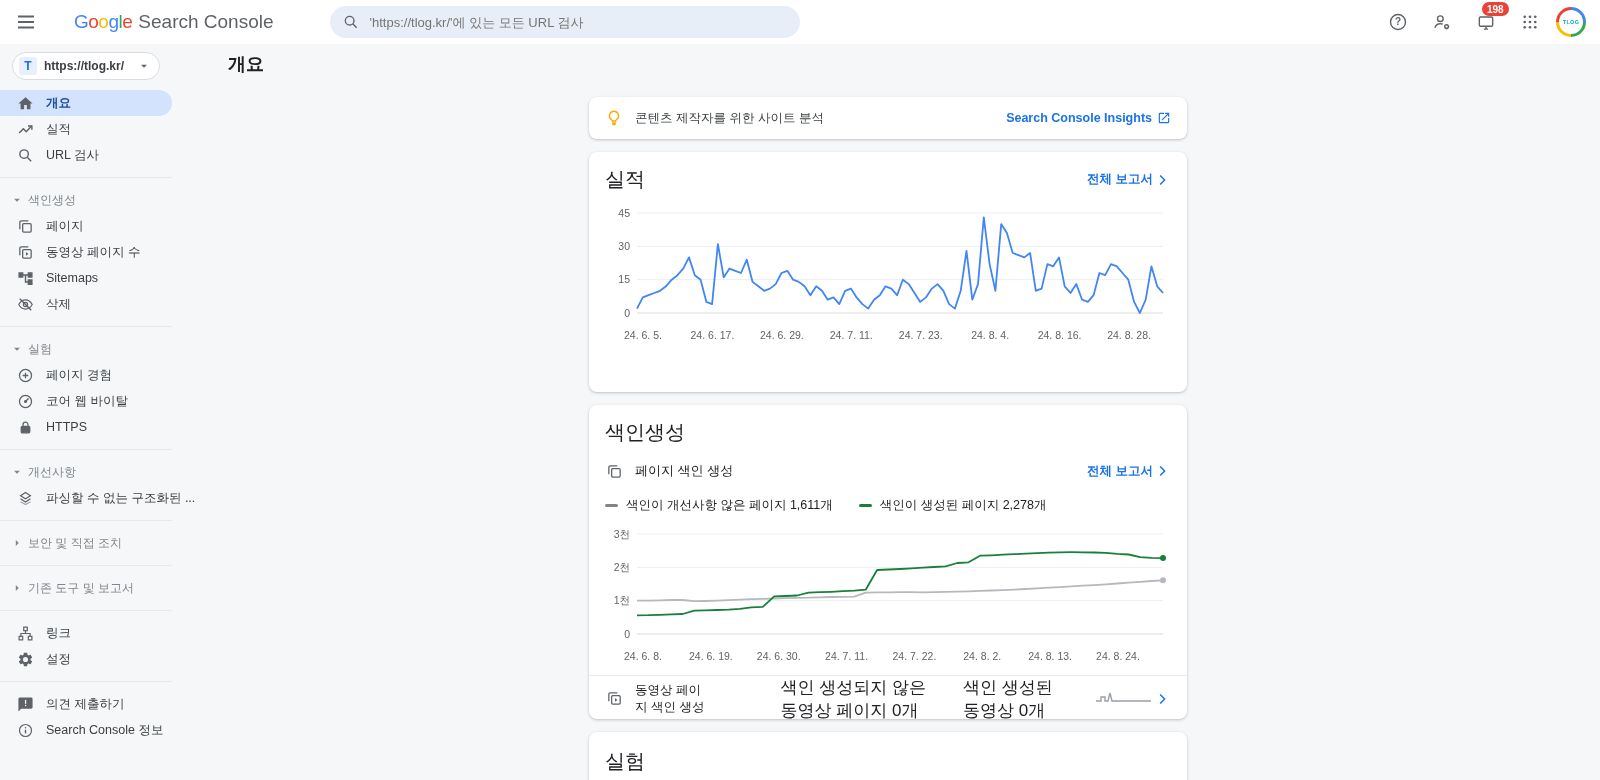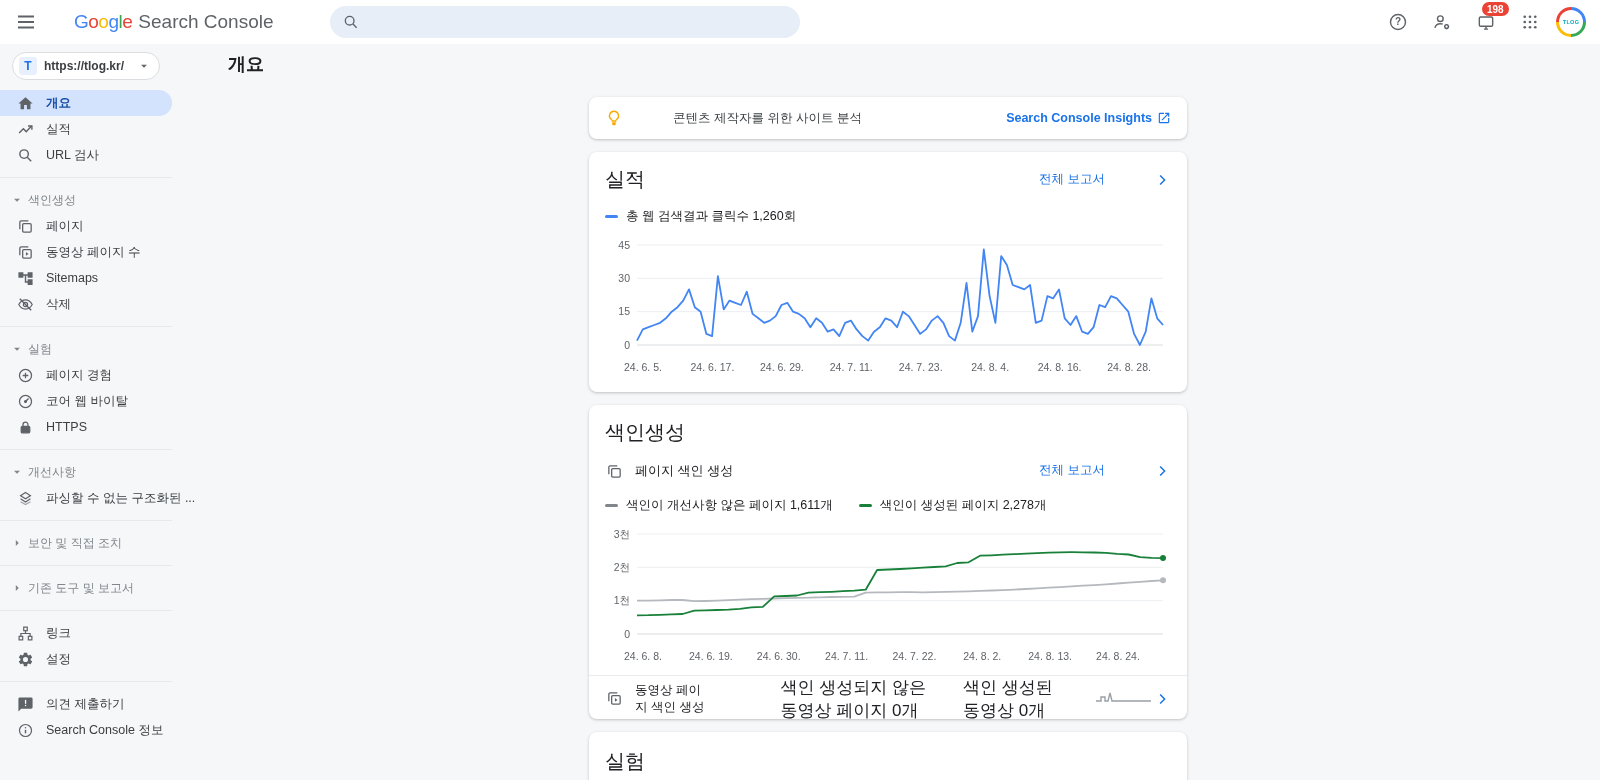--- a/index.html
+++ b/index.html
@@ -34,28 +34,28 @@
   .nav-divider { border-top:1px solid #e6e9ec; margin:9px 28px 9px 0; }
   .icon18 { width:18px; height:18px; display:flex; align-items:center; justify-content:center; flex:none; }
   .icon14 { width:14px; height:14px; display:flex; align-items:center; justify-content:center; flex:none; }
 
   
   .main { position:absolute; top:44px; left:200px; width:1400px; height:736px; }
   .page-title { position:absolute; top:8px; left:28px; font-size:18px; color:#202124; }
   .cards { position:absolute; top:53px; left:389px; width:598px; display:flex; flex-direction:column; gap:13px; }
   .card { background:#fff; border-radius:8px; box-shadow:0 1px 2px rgba(60,64,67,.18), 0 1px 3px 1px rgba(60,64,67,.08); }
 
-  .banner { height:42px; display:flex; align-items:center; padding:0 16px;gap:38px; }
+  .banner { height:42px; display:flex; align-items:center; padding:0 16px; }
   .banner-text { font-size:12.5px; color:#3c4043; margin-left:12px; }
   .banner-link { margin-left:auto; display:flex; align-items:center; gap:5px; color:#1a73e8; font-size:12.5px; font-weight:bold; cursor:pointer; }
 
   .card-pad { padding:14px 16px 0 16px; }
   .card-title-row { display:flex; align-items:center; }
   .card-title { font-size:20px; font-weight:400; color:#202124; }
-  .report-link { margin-left:auto; display:flex; align-items:flex-start; color:#1a73e8; font-size:12.5px; font-weight:normal; cursor:pointer;gap:48px; }
+  .report-link { margin-left:auto; display:flex; align-items:center; color:#1a73e8; font-size:12.5px; font-weight:bold; cursor:pointer; }
   .legend-row { display:flex; align-items:center; gap:26px; margin-top:15px; }
   .legend-item { display:flex; align-items:center; gap:8px; font-size:12.5px; color:#202124; }
   .legend-dash { width:13px; height:3.5px; border-radius:2px; flex:none; }
 
   .subtitle-row { display:flex; align-items:center; margin-top:16px; }
   .subtitle-label { font-size:13px; color:#202124; margin-left:12px; }
 
   .chart-wrap { margin-top:8px; }
 
   .video-row { border-top:1px solid #e8eaed; margin-top:6px; height:46px; display:flex; align-items:center; padding:0 16px; }
@@ -81,20 +81,21 @@
     <span class="g-colored"><span style="color:#4285F4">G</span><span style="color:#EA4335">o</span><span style="color:#FBBC05">o</span><span style="color:#4285F4">g</span><span style="color:#34A853">l</span><span style="color:#EA4335">e</span></span>
     <span class="g-rest">Search Console</span>
   </div>
   <div class="searchbox">
     <span class="icon18">
       <svg width="16" height="16" viewBox="0 0 24 24">
           <circle cx="10" cy="10" r="6.5" fill="none" stroke="#5f6368" stroke-width="2"></circle>
           <path d="M15 15l5.5 5.5" stroke="#5f6368" stroke-width="2"></path>
         </svg>
     </span>
+    <input type="text" placeholder="'https://tlog.kr/'에 있는 모든 URL 검사" style="">
   </div>
   <div class="topbar-right">
     <div class="tb-icon">
       <svg width="20" height="20" viewBox="0 0 24 24">
           <circle cx="12" cy="12" r="9" fill="none" stroke="#5f6368" stroke-width="1.7"></circle>
           <text x="12" y="16" text-anchor="middle" font-size="12" font-weight="bold" fill="#5f6368">?</text>
         </svg>
     </div>
     <div class="tb-icon">
       <svg width="20" height="20" viewBox="0 0 24 24" fill="none" stroke="#5f6368" stroke-width="1.7">
@@ -353,26 +354,20 @@
     </section>
 
     <section class="card card-pad" style="height:240px;">
       <div class="card-title-row">
         <span class="card-title">실적</span>
         <span class="report-link">
           <span>전체 보고서</span>
           <svg width="18" height="18" viewBox="0 0 24 24" fill="none" stroke="#1a73e8" stroke-width="2">
               <path d="M9.5 6l6 6-6 6"></path>
             </svg>
-        </span>
-      </div>
-      <div class="legend-row">
-        <span class="legend-item">
-          <span class="legend-dash" id="perf-legend-dash" style="background: rgb(66, 133, 244);"></span>
-          <span>총 웹 검색결과 클릭수 1,260회</span>
         </span>
       </div>
       <div class="chart-wrap" id="perf-chart"><svg width="566" height="143" viewBox="0 0 566 143">
             <line x1="32" x2="558" y1="112" y2="112" stroke="#dadce0" stroke-width="1"></line>
             <text x="25" y="115.5" text-anchor="end" font-size="10.5" fill="#5f6368">0</text>
             <line x1="32" x2="558" y1="78.66666666666667" y2="78.66666666666667" stroke="#eceef1" stroke-width="1"></line>
             <text x="25" y="82.16666666666667" text-anchor="end" font-size="10.5" fill="#5f6368">15</text>
             <line x1="32" x2="558" y1="45.33333333333334" y2="45.33333333333334" stroke="#eceef1" stroke-width="1"></line>
             <text x="25" y="48.83333333333334" text-anchor="end" font-size="10.5" fill="#5f6368">30</text>
             <line x1="32" x2="558" y1="12" y2="12" stroke="#eceef1" stroke-width="1"></line>

